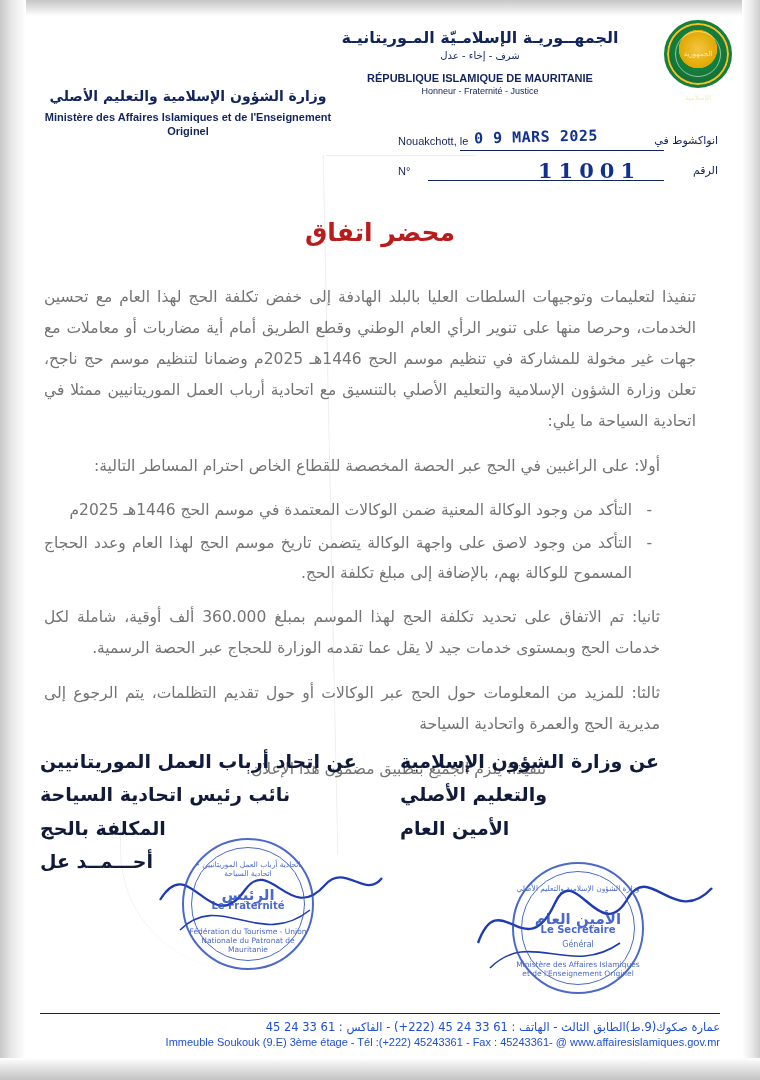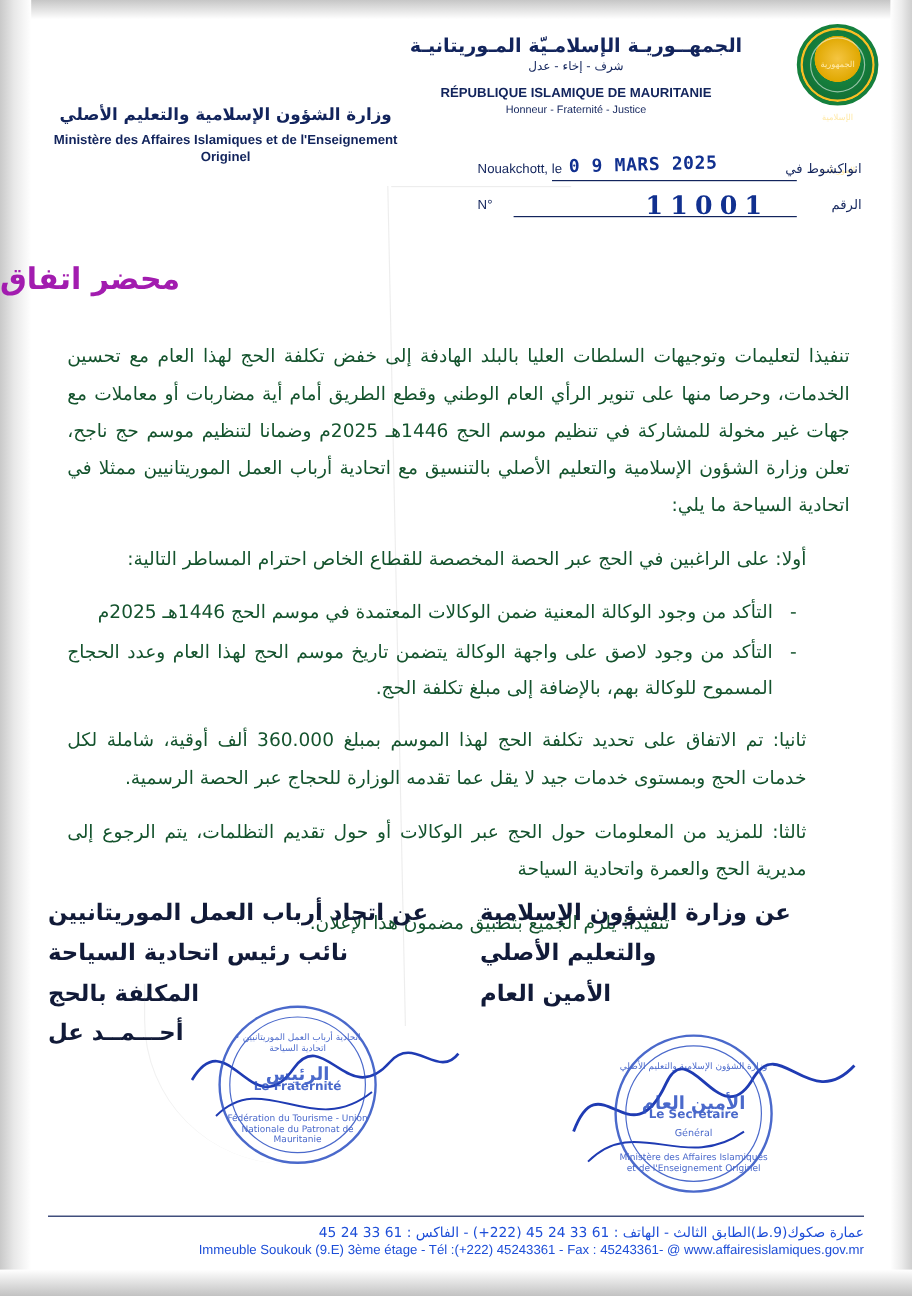--- a/index.html
+++ b/index.html
@@ -216,37 +216,37 @@
     font-size: 21px;
     letter-spacing: 6px;
   }
 
   
   .doc-title {
     position: absolute;
     left: 0;
     top: 218px;
     width: 760px;
-    text-align: left;
+    text-align: center;
     direction: rtl;
     font-size: 25px;
     font-weight: bold;
-    color: #a21caf;
+    color: #b91c1c;
     letter-spacing: 1px;
   }
 
   
   .body-ar {
     position: absolute;
-    left: 56px;
+    left: 44px;
     top: 282px;
     width: 652px;
     direction: rtl;
     text-align: justify;
-    color: #14532d;
+    color: #737373;
     font-size: 15.5px;
     line-height: 2.0;
   }
   .para {
     margin-bottom: 14px;
   }
   .indent {
     padding-right: 36px;
   }
   .bullets {

